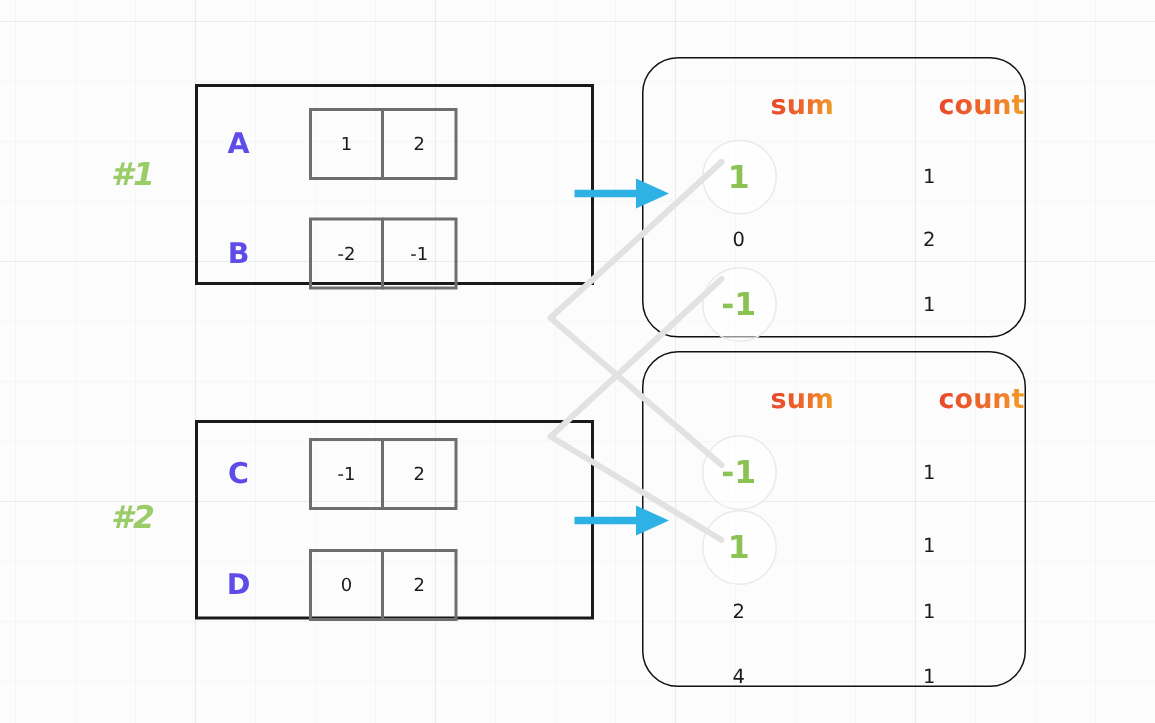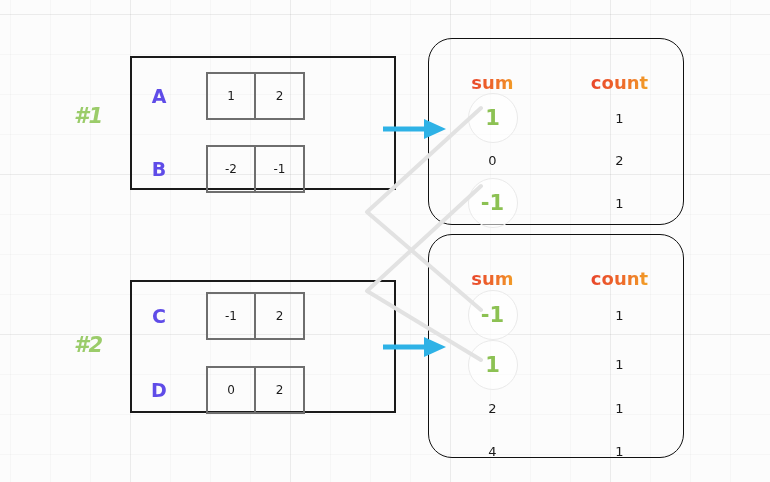--- a/index.html
+++ b/index.html
@@ -106,21 +106,21 @@
   }
   #agg-table-1 { left: 428px; top: 38px;  width: 256px; height: 187px; }
   #agg-table-2 { left: 428px; top: 234px; width: 256px; height: 224px; }
 
   .agg-head {
     position: absolute;
     top: 21px;
     width: 100%;
     display: flex;
   }
-  .agg-head .col { flex: 1; text-align: center; margin-top: 12px; }
+  .agg-head .col { flex: 1; text-align: right; }
   .head-text {
     font-family: "DejaVu Sans", sans-serif;
     font-size: 18px;
     font-weight: 700;
     background: linear-gradient(100deg, #e8452c 0%, #ee6a2a 55%, #f2a227 100%);
     -webkit-background-clip: text;
     background-clip: text;
     -webkit-text-fill-color: transparent;
     color: #e8552f;
     user-select: none;

